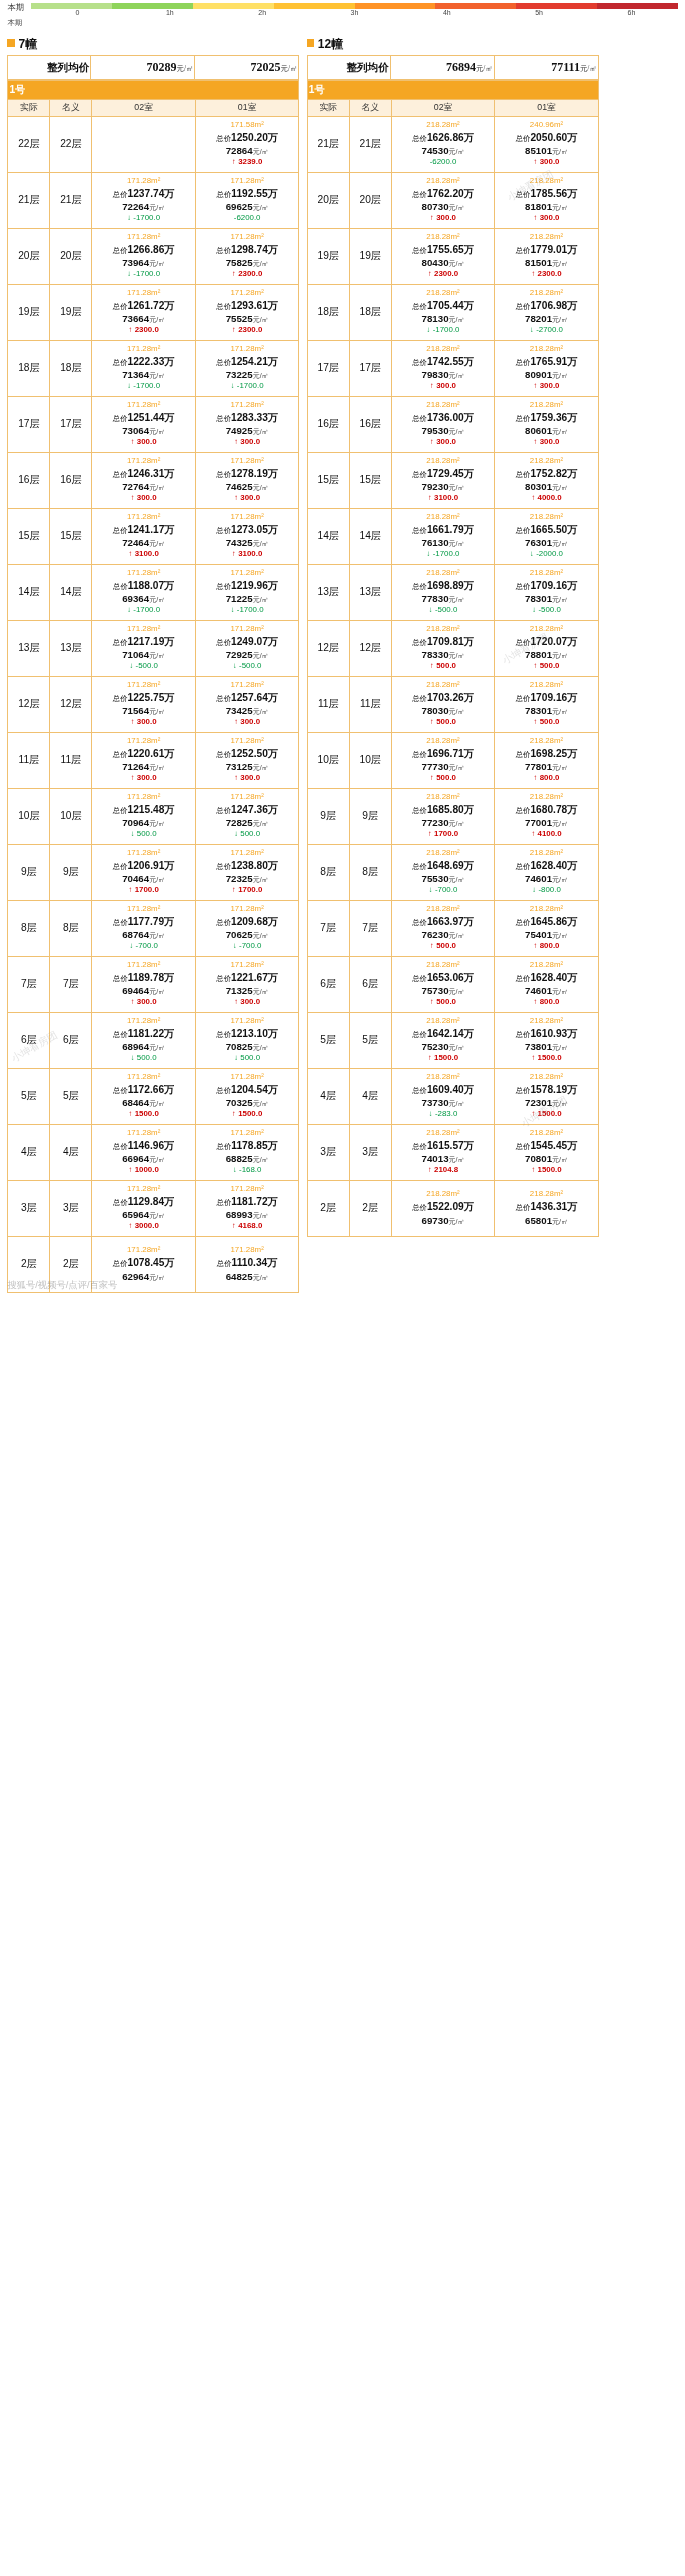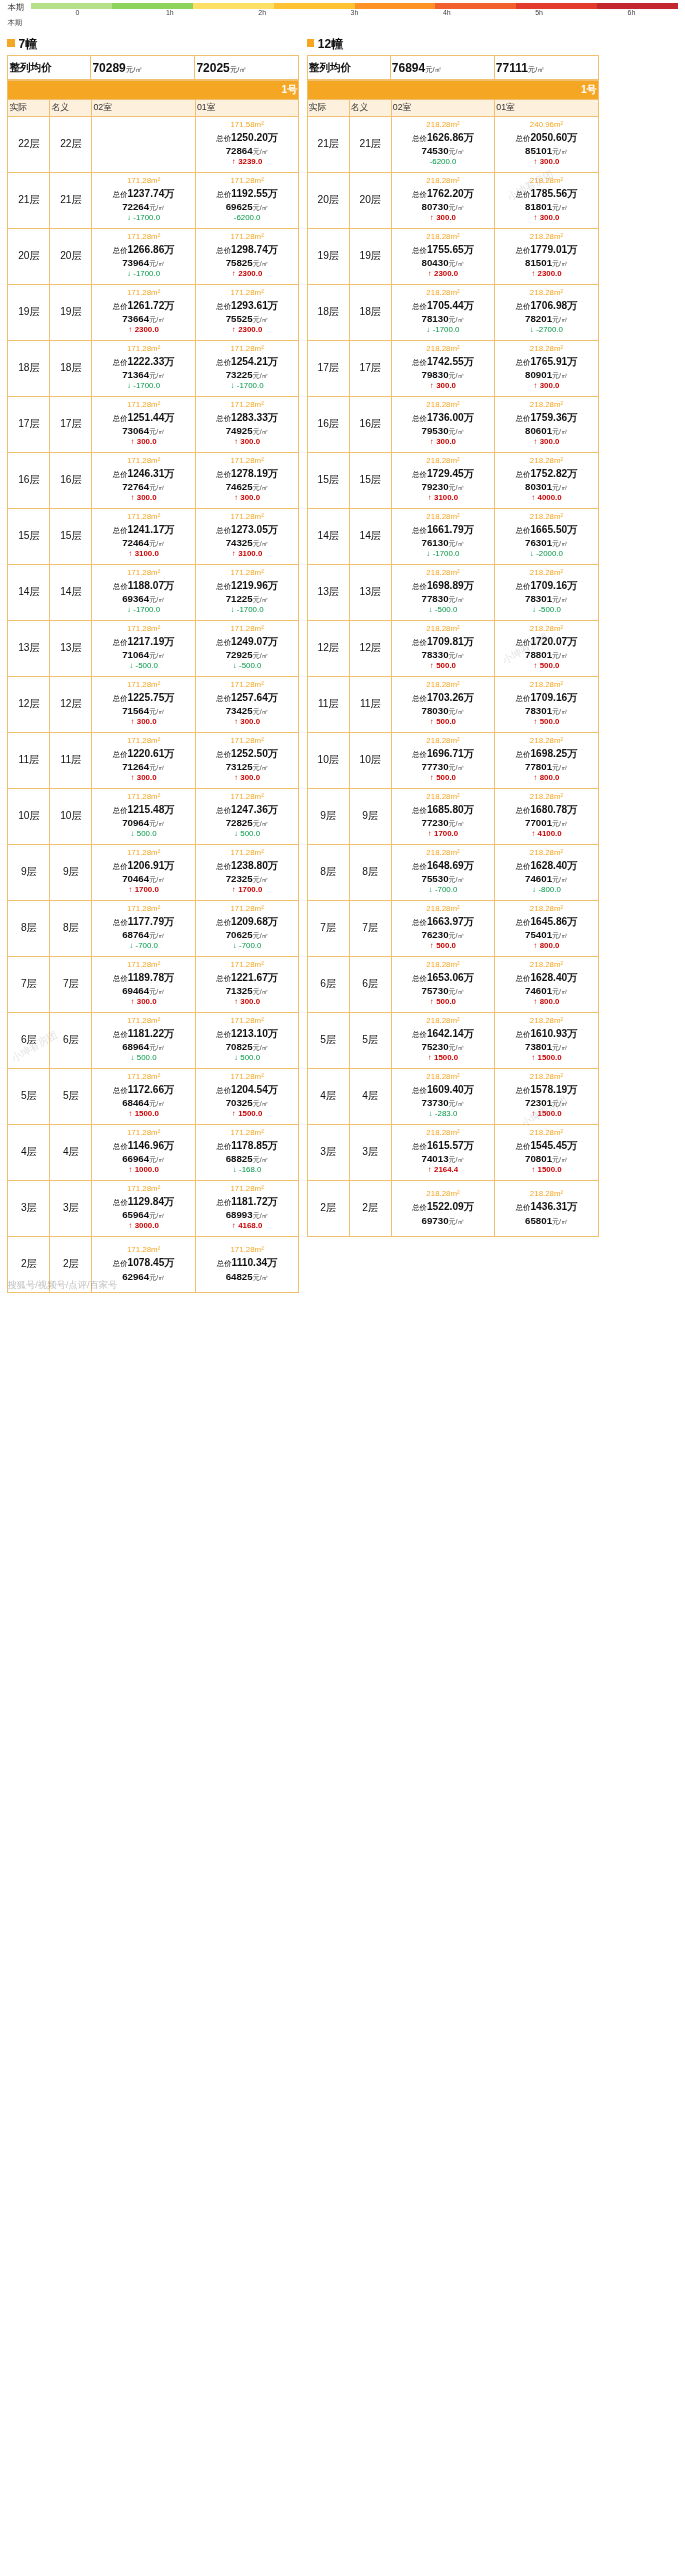--- a/index.html
+++ b/index.html
@@ -32,27 +32,27 @@
   
   .cols{display:flex;gap:7.4px;padding:0 7.4px 7.4px 7.4px;box-sizing:border-box;}
   .col{width:292px;}
 
   .bldg-title{font-size:12px;font-weight:bold;color:#111;margin:3.7px 0 2.8px 0;}
   .bldg-title .sq{display:inline-block;width:7.4px;height:7.4px;background:#f5a623;margin-right:3.7px;vertical-align:0.9px;}
 
   table.grid{border-collapse:collapse;width:100%;table-layout:fixed;}
   table.grid td,table.grid th{border:0.9px solid #f0c070;box-sizing:border-box;}
 
-  .avgrow td{height:24px;text-align:left;vertical-align:middle;}
+  .avgrow td{height:24px;text-align:right;vertical-align:middle;font-family:Liberation Serif, serif;}
   .avg-label{font-size:10.6px;font-weight:bold;width:83px;color:#111;}
   .avg-val{font-size:12px;font-weight:bold;color:#111;}
   .avg-val .u{font-size:7.4px;font-weight:normal;color:#333;}
 
-  .hdr-orange td{background:#f5a623;color:#fff;font-weight:bold;font-size:10.2px;text-align:right;height:18.5px;margin-top:40px;}
-  .hdr-sub td{background:#fdf0dc;color:#333;font-size:8.8px;height:16.7px;}
+  .hdr-orange td{background:#f5a623;color:#fff;font-weight:bold;font-size:10.2px;text-align:left;height:18.5px;margin-top:40px;}
+  .hdr-sub td{background:#fdf0dc;color:#333;font-size:8.8px;text-align:center;height:16.7px;}
 
   .cell{height:56px;text-align:center;vertical-align:middle;}
   .floor{font-size:10.2px;color:#111;width:42px;line-height:1.15;}
   .unitcell{font-size:8.3px;line-height:1.35;color:#111;padding:1.9px 0.9px;}
   .unitcell .area{color:#f5a623;font-size:7.9px;}
   .unitcell .tot{font-weight:bold;font-size:10.2px;color:#111;}
   .unitcell .tot .u{font-weight:normal;font-size:7.4px;}
   .unitcell .up{font-size:9.7px;font-weight:bold;color:#111;}
   .unitcell .up .u{font-weight:normal;font-size:7px;color:#444;}
   .unitcell .dlt{font-size:7.9px;}
@@ -771,21 +771,21 @@
                 <div class="dlt up">↑ 1500.0</div>
               </td>
             </tr>
             <tr>
               <td class="cell floor">3层</td>
               <td class="cell floor">3层</td>
               <td class="cell unitcell">
                 <div class="area">218.28m²</div>
                 <div class="tot"><span class="u">总价</span>1615.57万</div>
                 <div class="up">74013<span class="u">元/㎡</span></div>
-                <div class="dlt up">↑ 2164.4</div>
+                <div class="dlt up">↑ 2104.8</div>
               </td>
               <td class="cell unitcell">
                 <div class="area">218.28m²</div>
                 <div class="tot"><span class="u">总价</span>1545.45万</div>
                 <div class="up">70801<span class="u">元/㎡</span></div>
                 <div class="dlt up">↑ 1500.0</div>
               </td>
             </tr>
             <tr>
               <td class="cell floor">2层</td>

